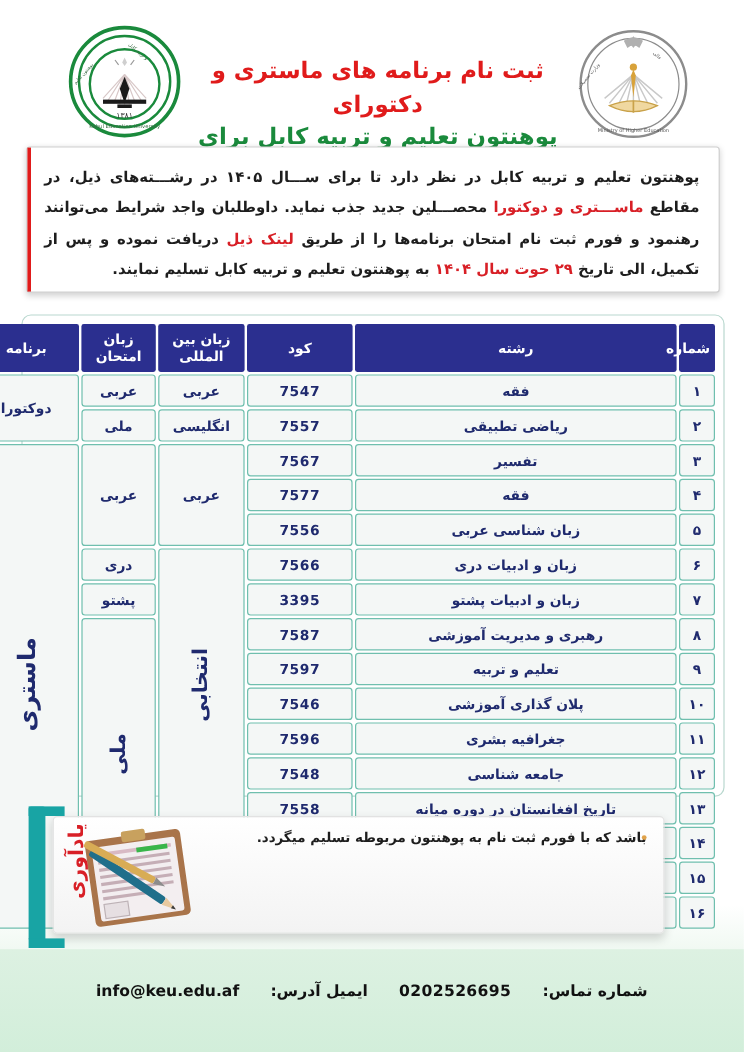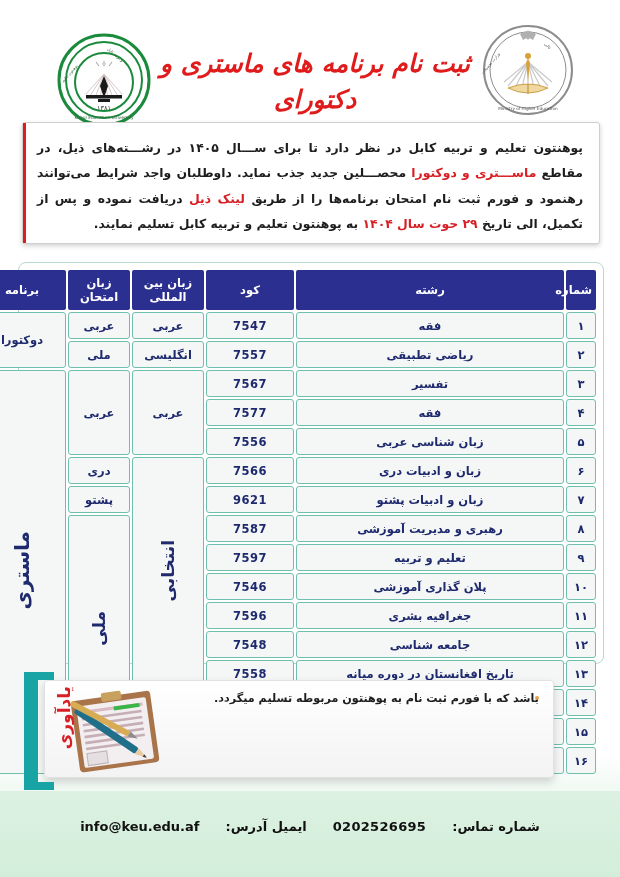--- a/index.html
+++ b/index.html
@@ -8,27 +8,27 @@
     width:620px;height:877px;overflow:hidden;
     font-family:"DejaVu Sans","Liberation Sans",sans-serif;
     background:#ffffff;
     position:relative;
   }
   .poster{position:relative;width:620px;height:877px;box-sizing:border-box;
     background:linear-gradient(180deg,#ffffff 0%,#ffffff 86%,#e7f5ea 93%,#daf0e0 100%);}
 
   
   .header{position:relative;height:128px;}
-  .logo{position:absolute;top:32px;}
+  .logo{position:absolute;top:20px;}
   .logo svg{display:block;}
   .logo-left{left:56px;}
   .logo-right{left:478px;top:18px;}
   .title-block{position:absolute;left:150px;top:46px;width:330px;text-align:center;
     line-height:1.45;}
-  .title-l1{color:#e01b1b;font-size:25px;font-weight:bold;letter-spacing:.2px;font-style:italic;}
+  .title-l1{color:#e01b1b;font-size:19px;font-weight:bold;letter-spacing:.2px;}
   .title-l2{color:#1a8a3c;font-size:19px;font-weight:bold;letter-spacing:.2px;}
 
   
   .intro-wrap{position:absolute;left:22px;top:122px;width:576px;height:120px;
     background:#ffffff;border:1px solid #cfcfcf;border-radius:3px;
     box-shadow:0 2px 5px rgba(0,0,0,.18);}
   .intro-wrap:before{content:"";position:absolute;left:0;top:0;bottom:0;width:3px;
     background:#e01b1b;}
   .intro{padding:12px 16px 10px 14px;font-size:12.4px;line-height:2.05;
     color:#1d1d1d;text-align:justify;direction:rtl;font-weight:bold;}
@@ -226,21 +226,21 @@
           <tr>
             <td class="c-no">۶</td>
             <td class="c-field">زبان و ادبیات دری</td>
             <td class="c-code">7566</td>
             <td class="mint merge" rowspan="8"><span class="vert-sm">انتخابی</span></td>
             <td class="blue merge" rowspan="1">دری</td>
           </tr>
           <tr>
             <td class="c-no">۷</td>
             <td class="c-field">زبان و ادبیات پشتو</td>
-            <td class="c-code">9621</td>
+            <td class="c-code">3395</td>
             <td class="blue merge" rowspan="1">پشتو</td>
           </tr>
           <tr>
             <td class="c-no">۸</td>
             <td class="c-field">رهبری و مدیریت آموزشی</td>
             <td class="c-code">7587</td>
             <td class="mint merge" rowspan="8"><span class="vert-sm">ملی</span></td>
           </tr>
           <tr>
             <td class="c-no">۹</td>

